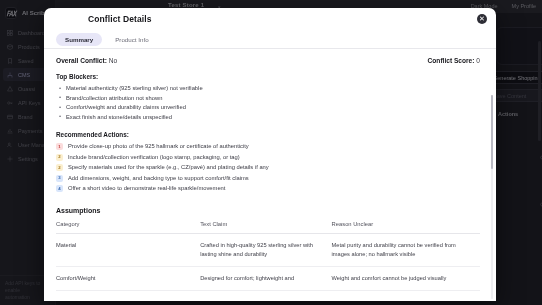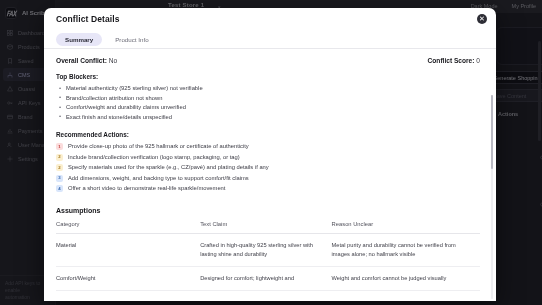--- a/index.html
+++ b/index.html
@@ -87,21 +87,21 @@
 
   
   .modal {
     position: absolute; left: 44px; top: 8px; width: 452px; height: 293px;
     background: #ffffff; border-radius: 7px 7px 0 0;
     box-shadow: 0 6px 26px rgba(0,0,0,.5);
     overflow: hidden; display: flex; flex-direction: column;
   }
   .modal-head {
     height: 22px; flex: 0 0 22px; display: flex; align-items: center;
-    padding: 0 12px; position: relative;
+    padding: 0 12px; position: relative; margin-left: 32px;
   }
   .modal-title { font-size: 8.5px; font-weight: 700; color: #16161a; letter-spacing: .1px; }
   .close-btn {
     position: absolute; right: 9px; top: 6px;
     width: 10px; height: 10px; border-radius: 50%;
     background: #2e2e36; color: #ffffff;
     display: flex; align-items: center; justify-content: center;
     font-size: 7px; line-height: 1; font-family: "DejaVu Sans", sans-serif;
   }
 

